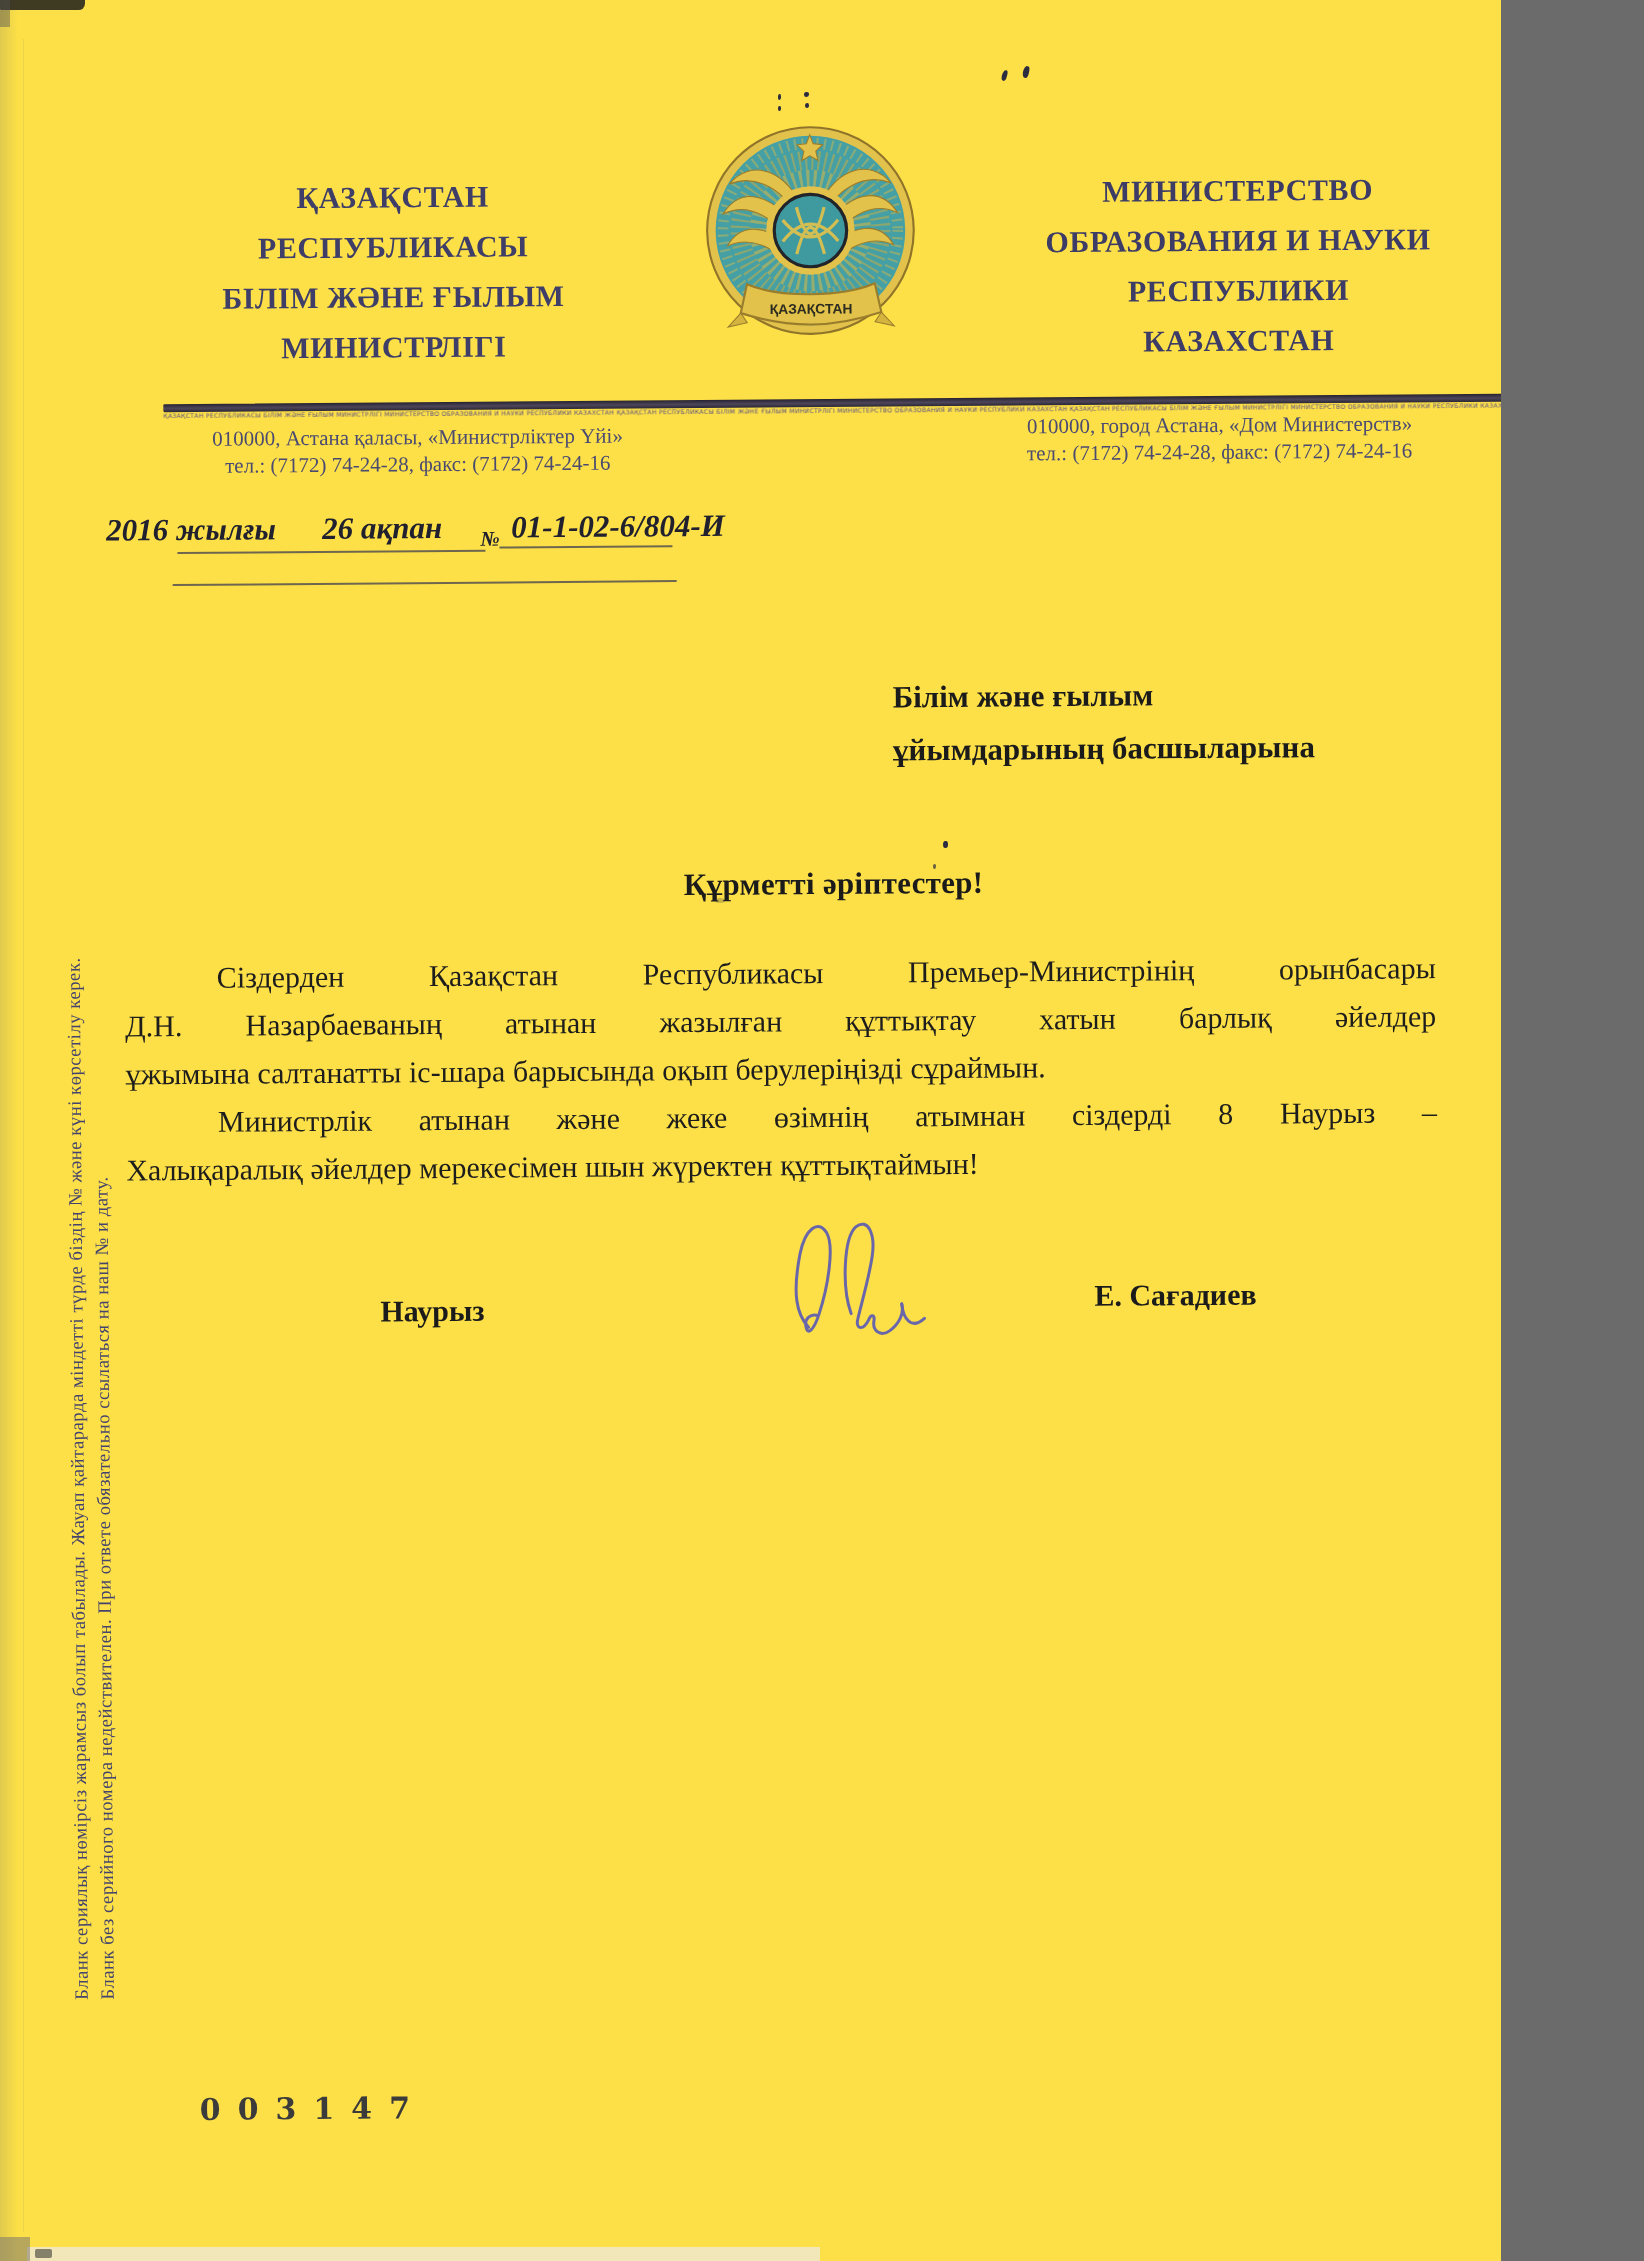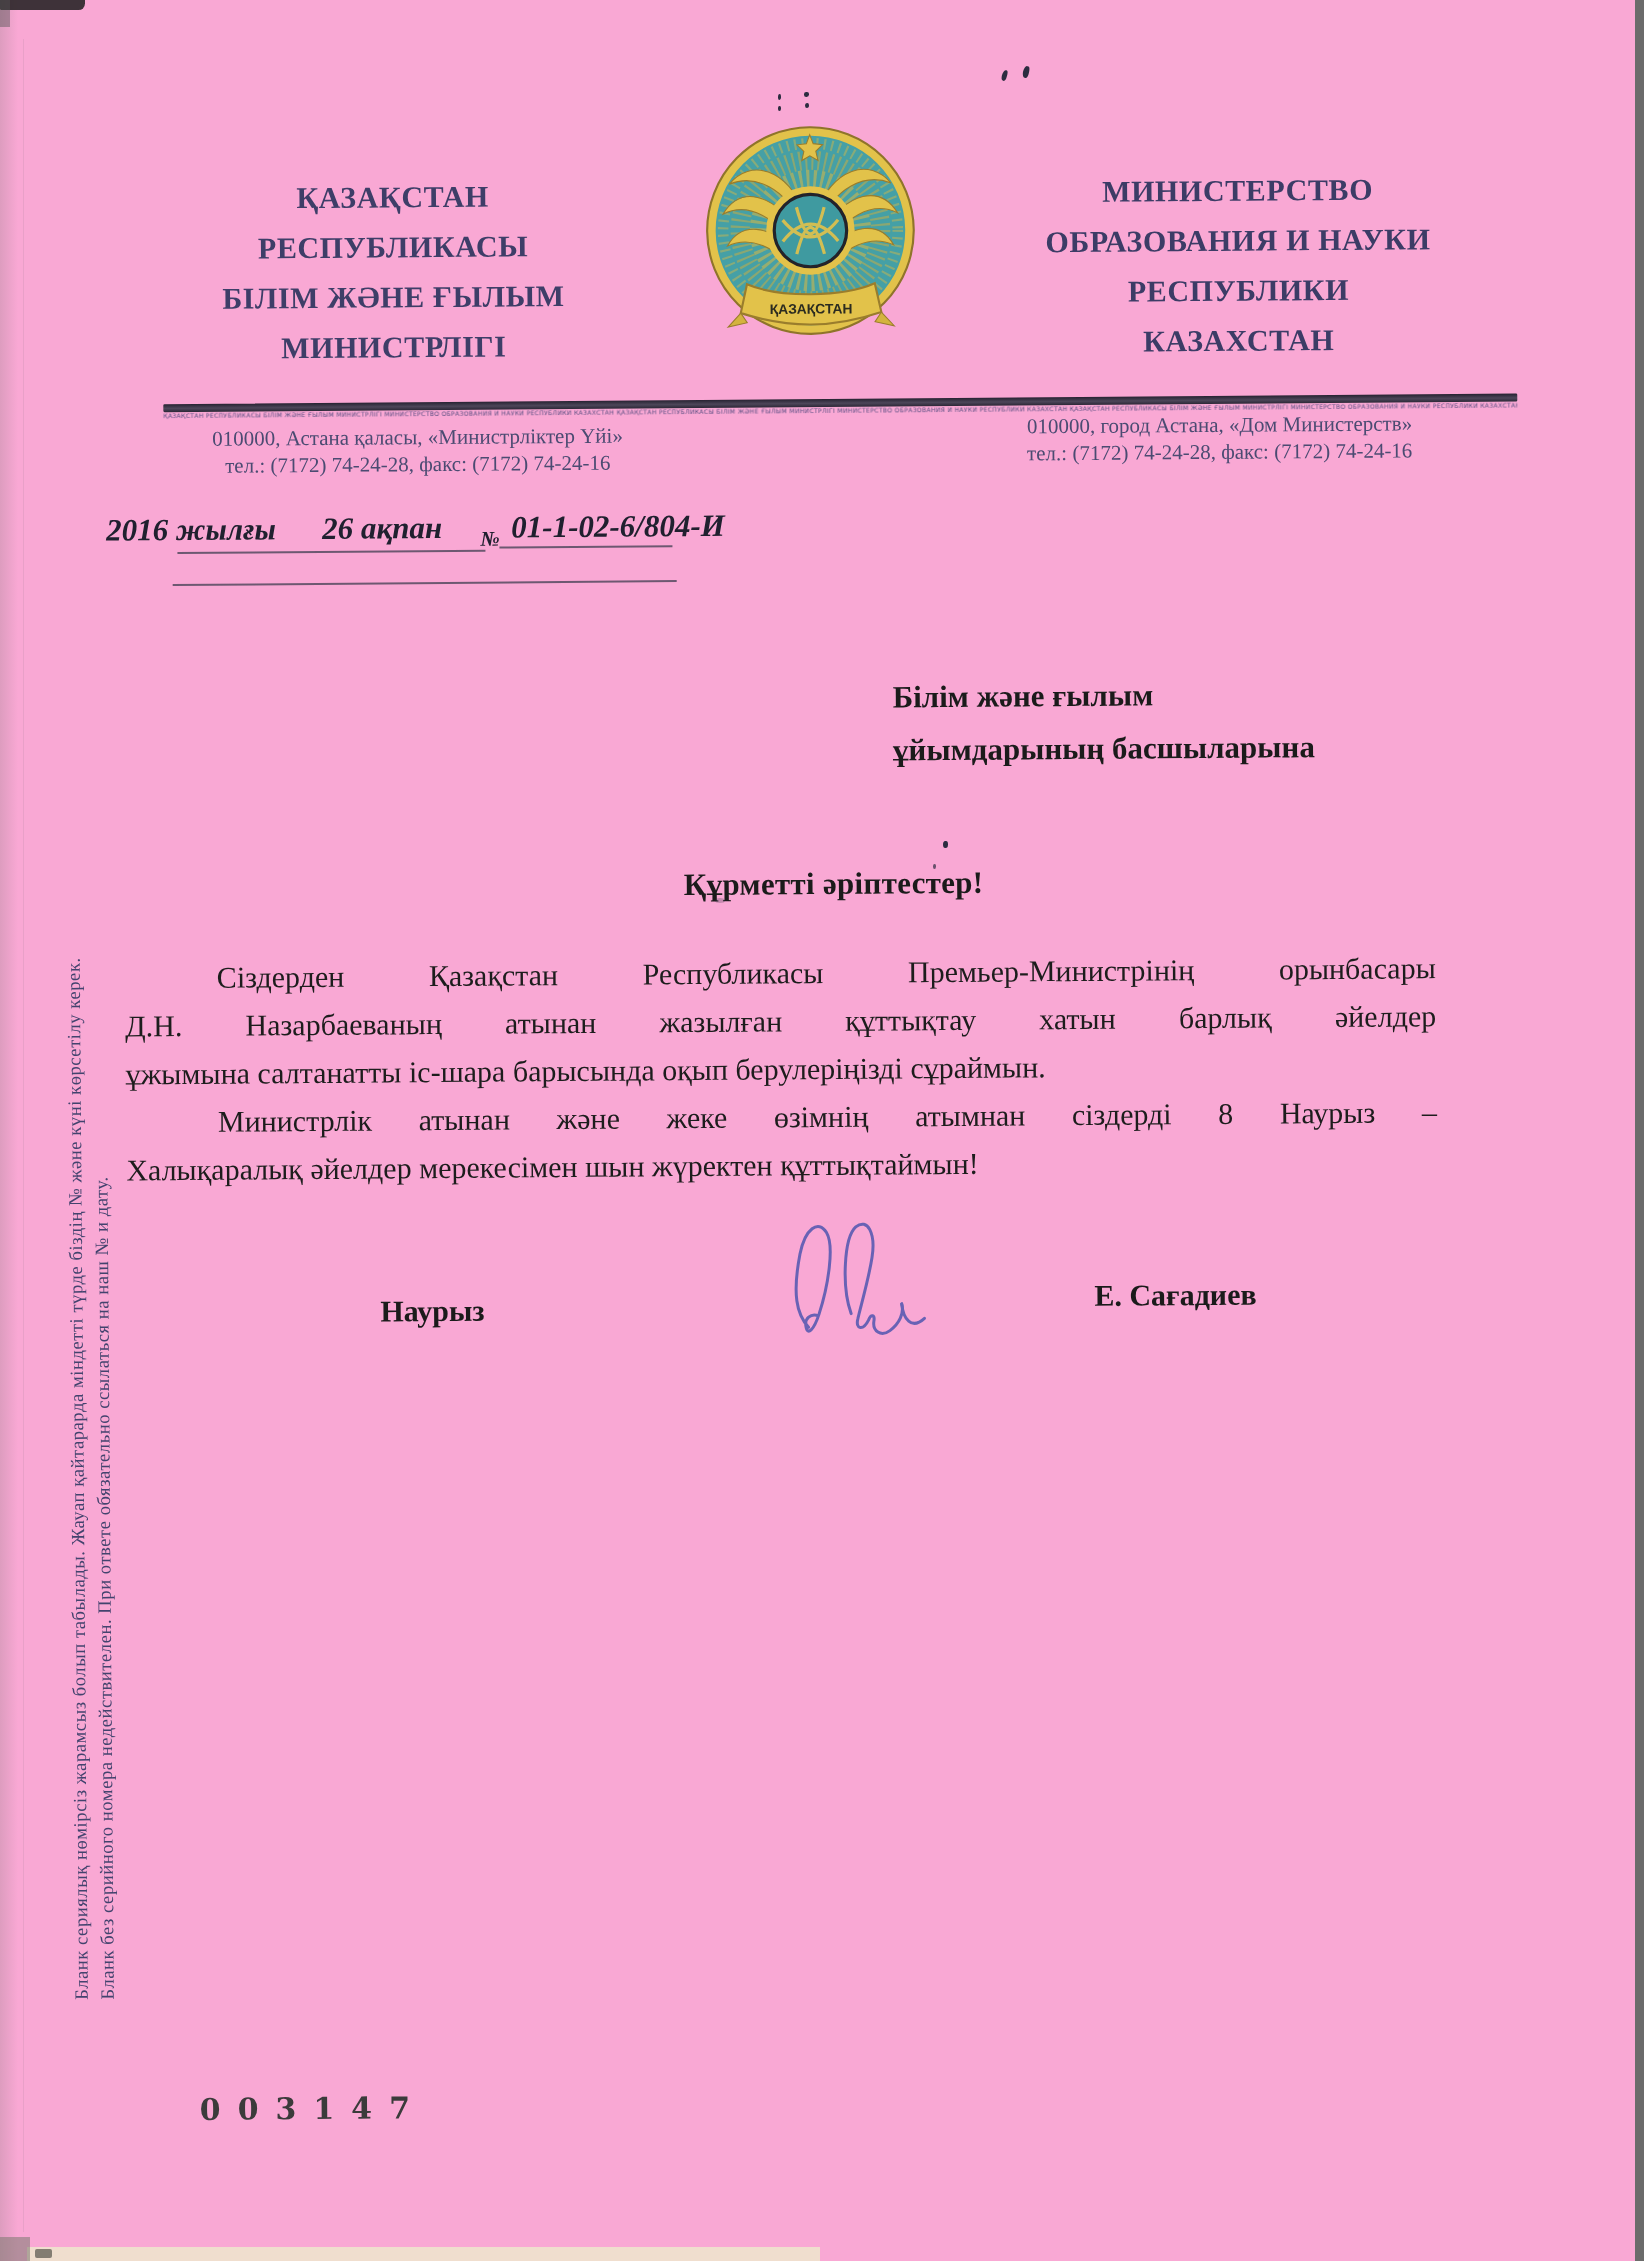--- a/index.html
+++ b/index.html
@@ -1,19 +1,19 @@
 <!DOCTYPE html>
 <html style="font-size:10.3px"><head>
 <meta charset="utf-8">
 <style>
   html,body{margin:0;padding:0;background:#6b6b6b;}
   #page{
     position:relative;
-    width:1635px;height:2261px;
-    background:#f9a8d4;
+    width:1501px;height:2261px;
+    background:#fde047;
     overflow:hidden;
     font-family:"Liberation Serif", serif;
   }
   #tilt{
     position:absolute;left:0;top:0;width:1645px;height:2261px;
     transform:rotate(-0.45deg);
     transform-origin:822px 1129px;
   }
   
   .org{

